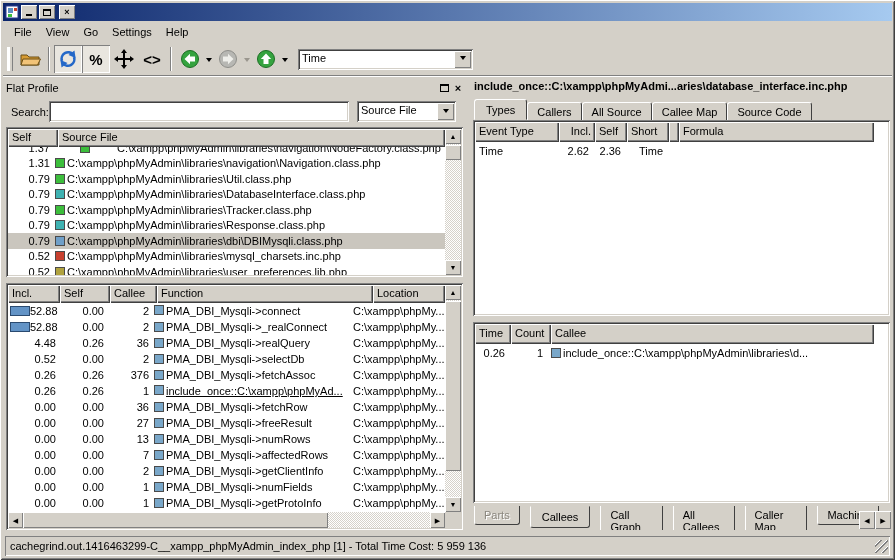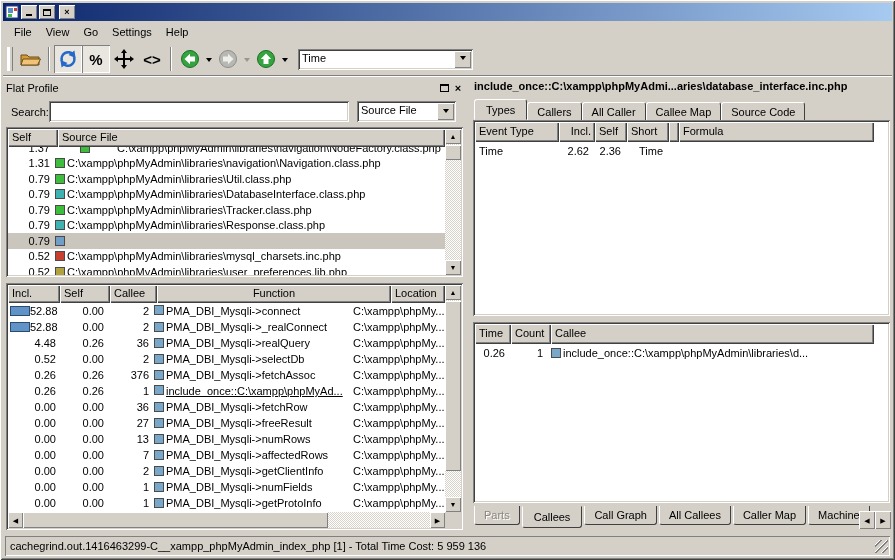--- a/index.html
+++ b/index.html
@@ -89,21 +89,21 @@
   .splitter { position:absolute; background:#d4d0c8; }
 
   
   .rpanel { position:absolute; left:472px; top:78px; width:419px; height:455px; }
   .rtitle { position:absolute; left:2px; top:2px; right:2px; height:18px; font-weight:bold; white-space:nowrap; overflow:hidden; }
   .rtabs { position:absolute; left:2px; top:21px; right:2px; height:21px; display:flex; align-items:flex-end; }
   .tab { position:relative; padding:3px 9px 2px; margin-right:0; background:#d4d0c8;
     border:1px solid; border-color:#fff #404040 transparent #fff; border-radius:3px 3px 0 0; top:1px; }
   .tab.active { padding:4px 11px 3px; top:0; z-index:2; }
   .rtabs-bottom { position:absolute; left:2px; bottom:3px; right:2px; height:24px; display:flex; align-items:flex-start; overflow:hidden; }
-  .tabb { position:relative; padding:3px 9px 3px; margin-right:2px; background:#d4d0c8;
+  .tabb { position:relative; padding:3px 9px 3px; margin-right:10px; background:#d4d0c8;
     border:1px solid; border-color:transparent #404040 #404040 #fff; border-radius:0 0 3px 3px; top:-1px; }
   .tabb.active { padding:4px 11px 4px; top:0; z-index:2; }
   .tabb.disabled { color:#8a867e; text-shadow:1px 1px 0 #fff; }
   .tab-scroll { position:absolute; right:0; top:1px; display:flex; z-index:5; }
   .tab-scroll .sb-btn { position:static; width:16px; height:18px; }
 
   .pane { position:absolute; left:1px; width:417px; background:#fff; }
   .pane-header { position:absolute; left:2px; top:2px; right:16px; height:20px; display:flex; background:#fdba74; }
   .pane-header .hcell { height:20px; padding:3px 4px; }
   .pane-body { position:absolute; left:2px; top:22px; right:2px; bottom:2px; background:#fff; overflow:hidden; }
@@ -269,20 +269,21 @@
             <span class="cell-clip" style="flex:1;">C:\xampp\phpMyAdmin\libraries\Tracker.class.php</span>
           </div>
           <div class="lrow" style="height:15.5px;">
             <span class="num" style="width:46px;">0.79</span>
             <span class="sq-icon" style="background: rgb(63, 178, 178);"></span>
             <span class="cell-clip" style="flex:1;">C:\xampp\phpMyAdmin\libraries\Response.class.php</span>
           </div>
           <div class="lrow selected" style="height:15.5px;">
             <span class="num" style="width:46px;">0.79</span>
             <span class="sq-icon" style="background: rgb(111, 159, 200);"></span>
+            <span class="cell-clip" style="flex:1;">C:\xampp\phpMyAdmin\libraries\dbi\DBIMysqli.class.php</span>
           </div>
           <div class="lrow" style="height:15.5px;">
             <span class="num" style="width:46px;">0.52</span>
             <span class="sq-icon" style="background: rgb(200, 64, 47);"></span>
             <span class="cell-clip" style="flex:1;">C:\xampp\phpMyAdmin\libraries\mysql_charsets.inc.php</span>
           </div>
           <div class="lrow" style="height:15.5px;">
             <span class="num" style="width:46px;">0.52</span>
             <span class="sq-icon" style="background: rgb(176, 162, 62);"></span>
             <span class="cell-clip" style="flex:1;">C:\xampp\phpMyAdmin\libraries\user_preferences.lib.php</span>
@@ -300,21 +301,21 @@
     </div>
   </div>
 
   <div class="splitter" style="left:0; top:199px; width:465px; height:6px;"></div>
 
   <div class="list-frame bevel-in" style="left:3px; top:205px; width:457px; height:247px;">
     <div class="list-header">
       <span class="hcell" style="width:52px;">Incl.</span>
       <span class="hcell" style="width:50px;">Self</span>
       <span class="hcell" style="width:47px;">Callee</span>
-      <span class="hcell" style="width:234px;text-align:center;">Function</span>
+      <span class="hcell" style="width:216px;">Function</span>
       <span class="hcell grow">Location</span>
     </div>
     <div class="list-viewport" style="top:20px; bottom:18px;">
       <div>
         <div class="lrow" style="height:16px;">
             <span style="width:52px; display:flex; align-items:center; justify-content:space-between; flex-shrink:0;">
               <span class="incl-bar" style="background: rgb(98, 147, 198);"></span>
               <span class="num">52.88</span>
             </span>
             <span class="num" style="width:48px;">0.00</span>
@@ -504,21 +505,21 @@
     <div style="position:absolute; right:2px; bottom:2px; width:16px; height:16px; background:#d4d0c8;"></div>
   </div>
 </div>
 
 <div class="rpanel">
   <div class="rtitle">include_once::C:\xampp\phpMyAdmi...aries\database_interface.inc.php</div>
 
   <div class="rtabs">
     <span class="tab active">Types</span>
       <span class="tab">Callers</span>
-      <span class="tab">All Caller</span>
+      <span class="tab">All Source</span>
       <span class="tab">Callee Map</span>
       <span class="tab">Source Code</span>
   </div>
 
   <div class="pane bevel-in" style="top:42px; height:196px;">
     <div class="pane-header">
       <span class="hcell" style="width:84px;">Event Type</span>
       <span class="hcell" style="width:36px; text-align:right;">Incl.</span>
       <span class="hcell" style="width:32px;">Self</span>
       <span class="hcell" style="width:42px;">Short</span>

